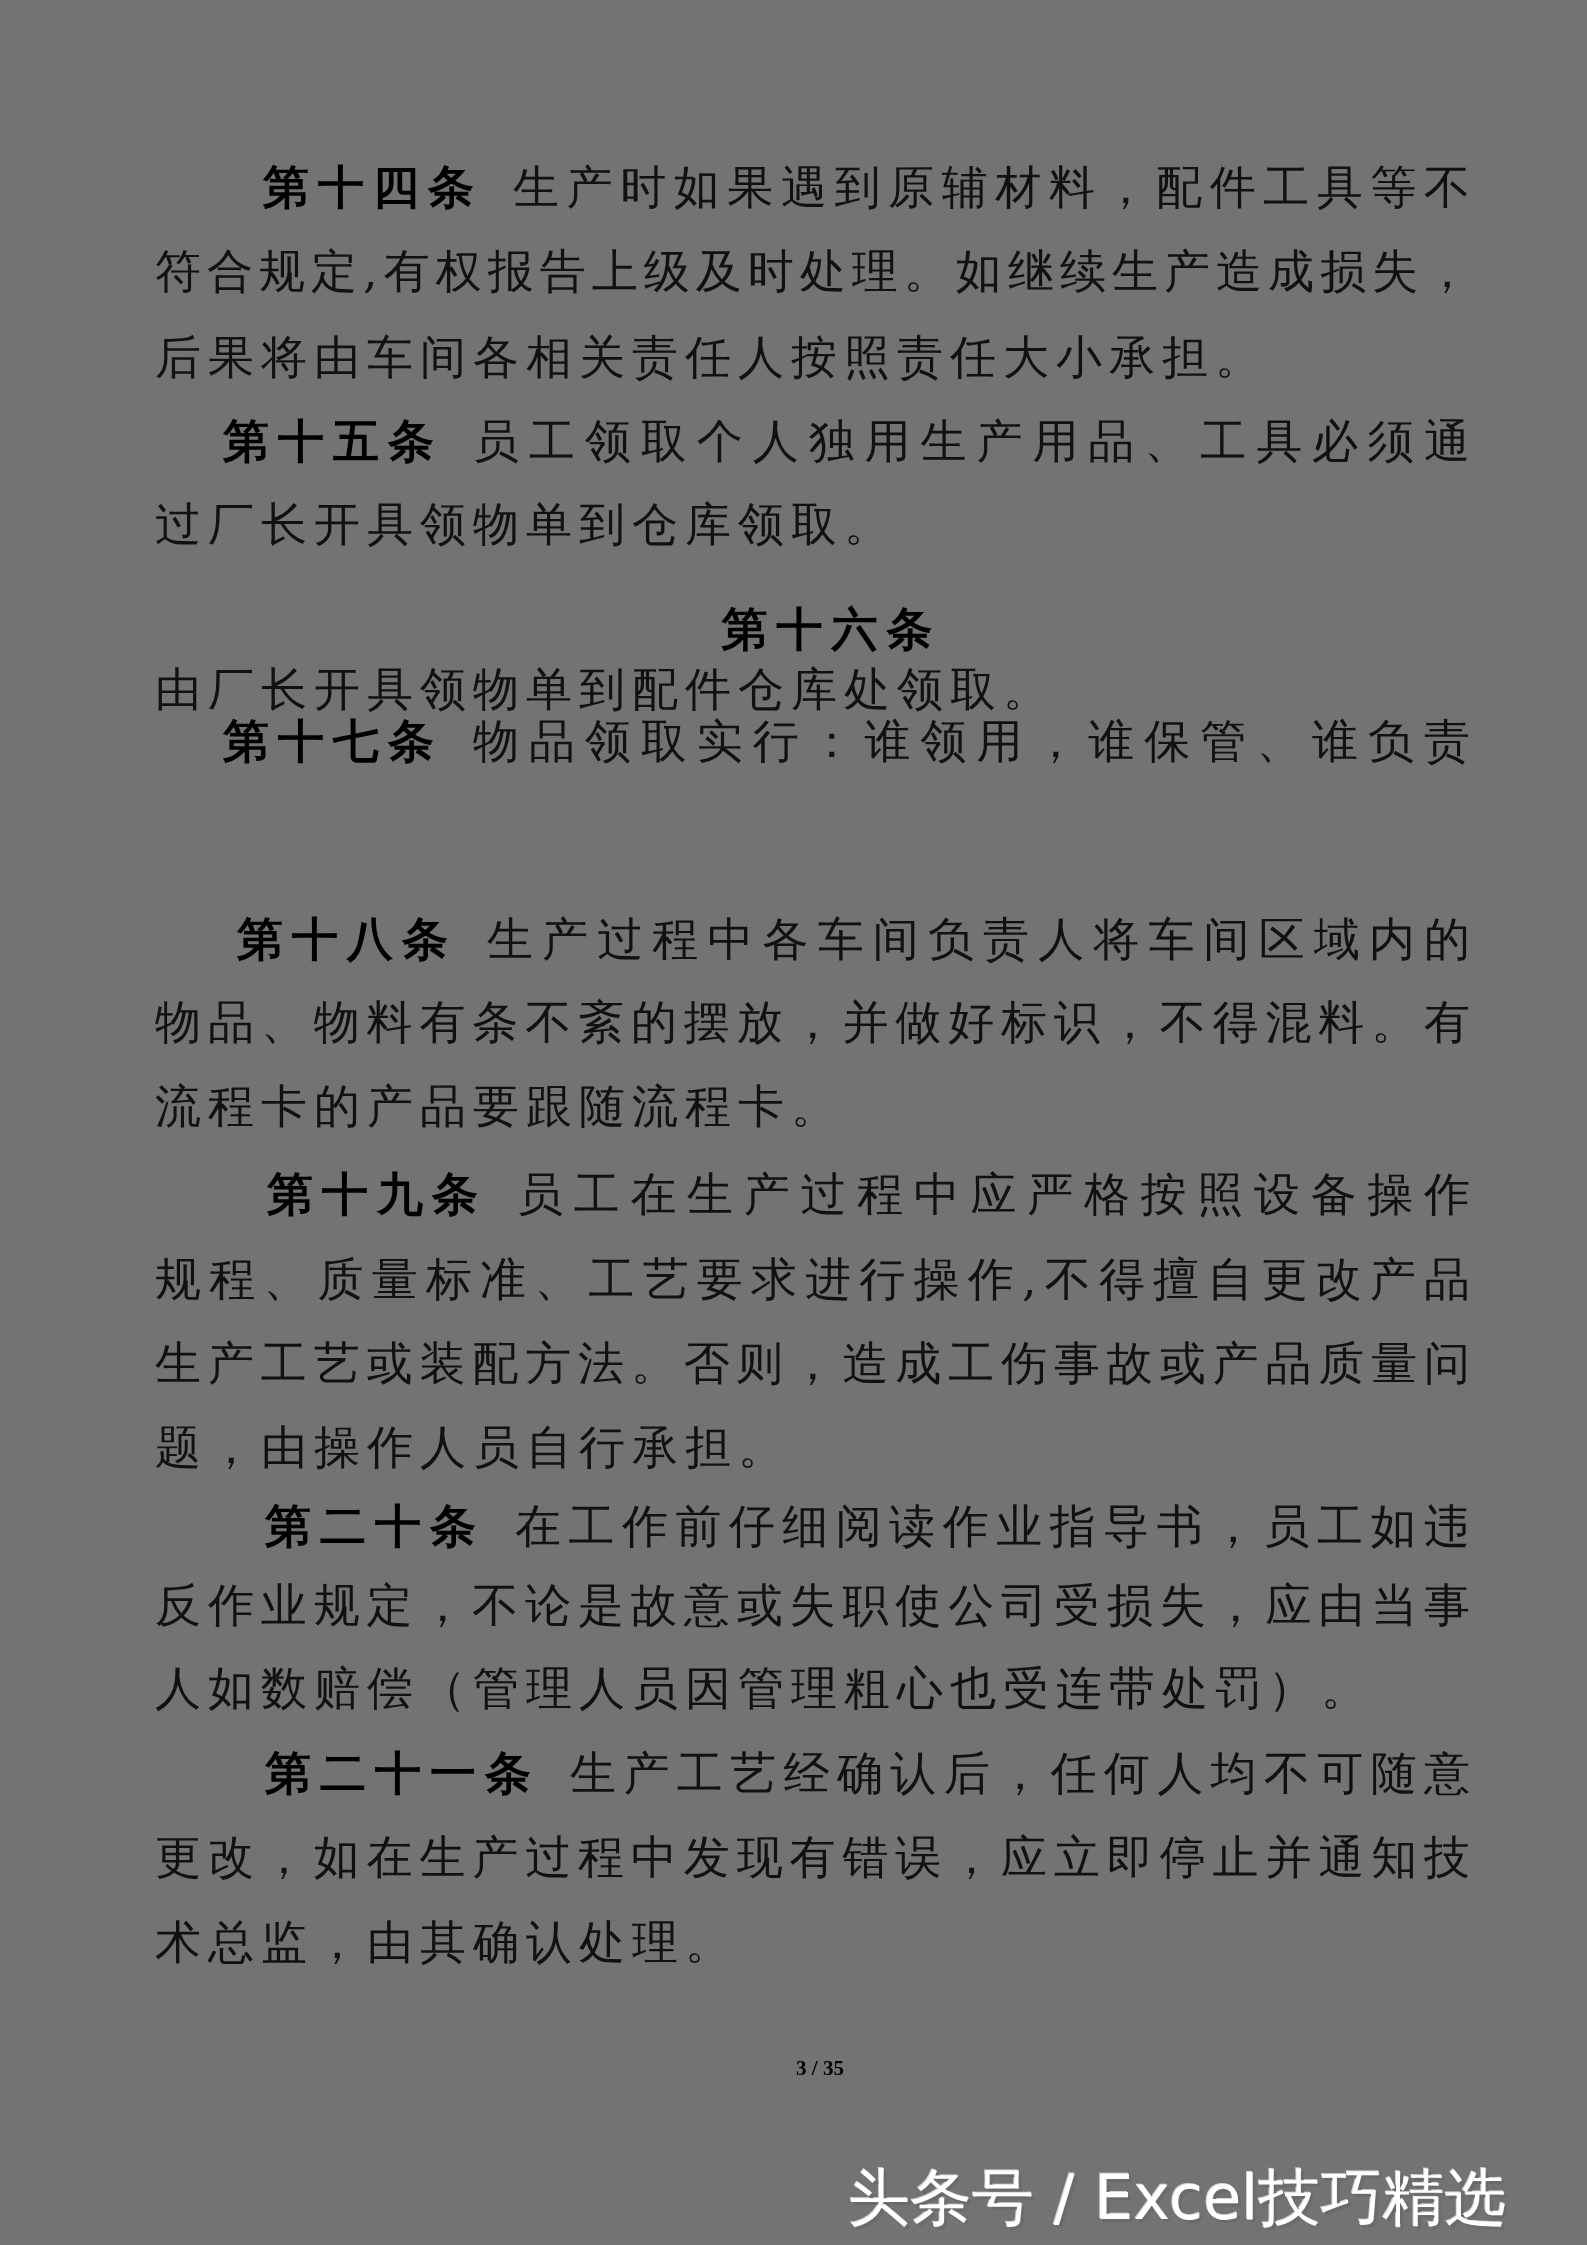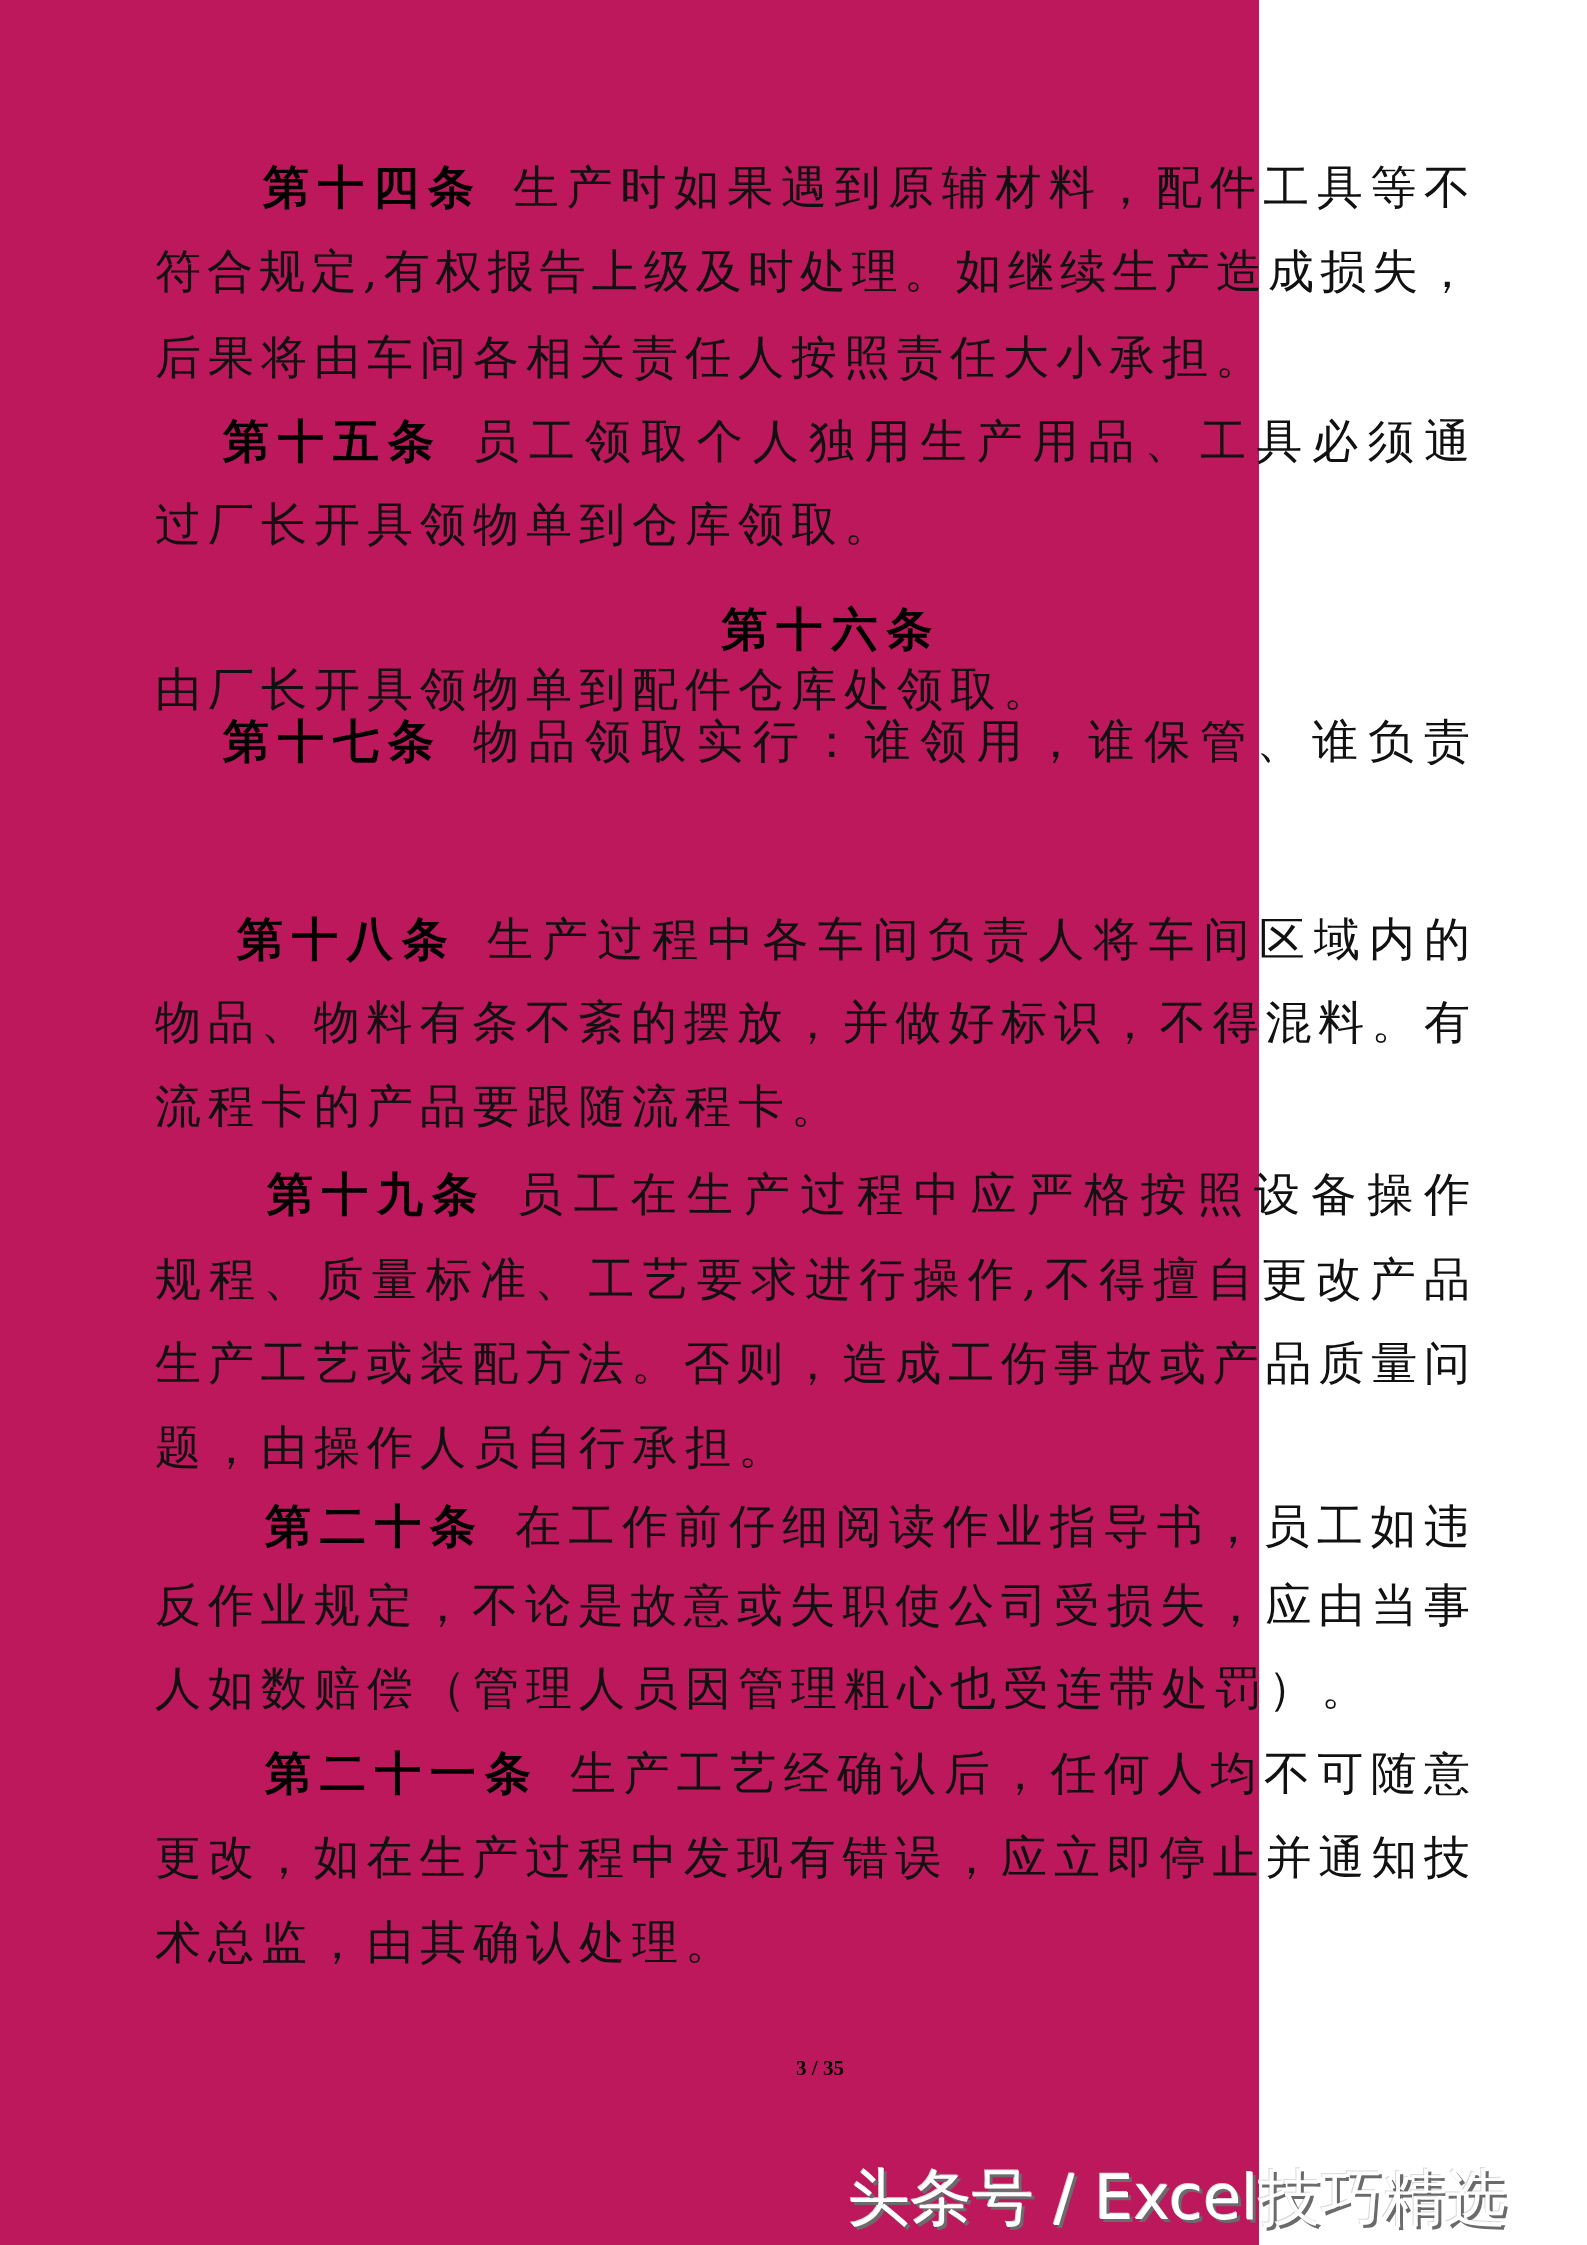--- a/index.html
+++ b/index.html
@@ -1,17 +1,17 @@
 <!DOCTYPE html>
 <html><head>
 <meta charset="utf-8">
 <style>
   html, body { margin:0; padding:0; }
   body { width:1587px; height:2245px; background:#ffffff; position:relative; overflow:hidden; }
-  .page { position:absolute; left:0; top:0; width:1259px; height:2245px; background:#be185d; }
+  .page { position:absolute; left:0; top:0; width:1587px; height:2245px; background:#737373; }
   .line {
     position:absolute; left:155px; width:1315px; height:58px;
     font-family:"DejaVu Serif", "Liberation Serif", serif;
     font-size:46px; line-height:58px; color:#111;
     white-space:nowrap; display:flex; align-items:center;
   }
   .line .body { flex:1; text-align:justify; text-align-last:justify; overflow:hidden; font-weight:normal; }
   .line.last .body { text-align-last:left; letter-spacing:7px; }
   .line .head {
     font-family:"DejaVu Sans", "Liberation Sans", sans-serif;

